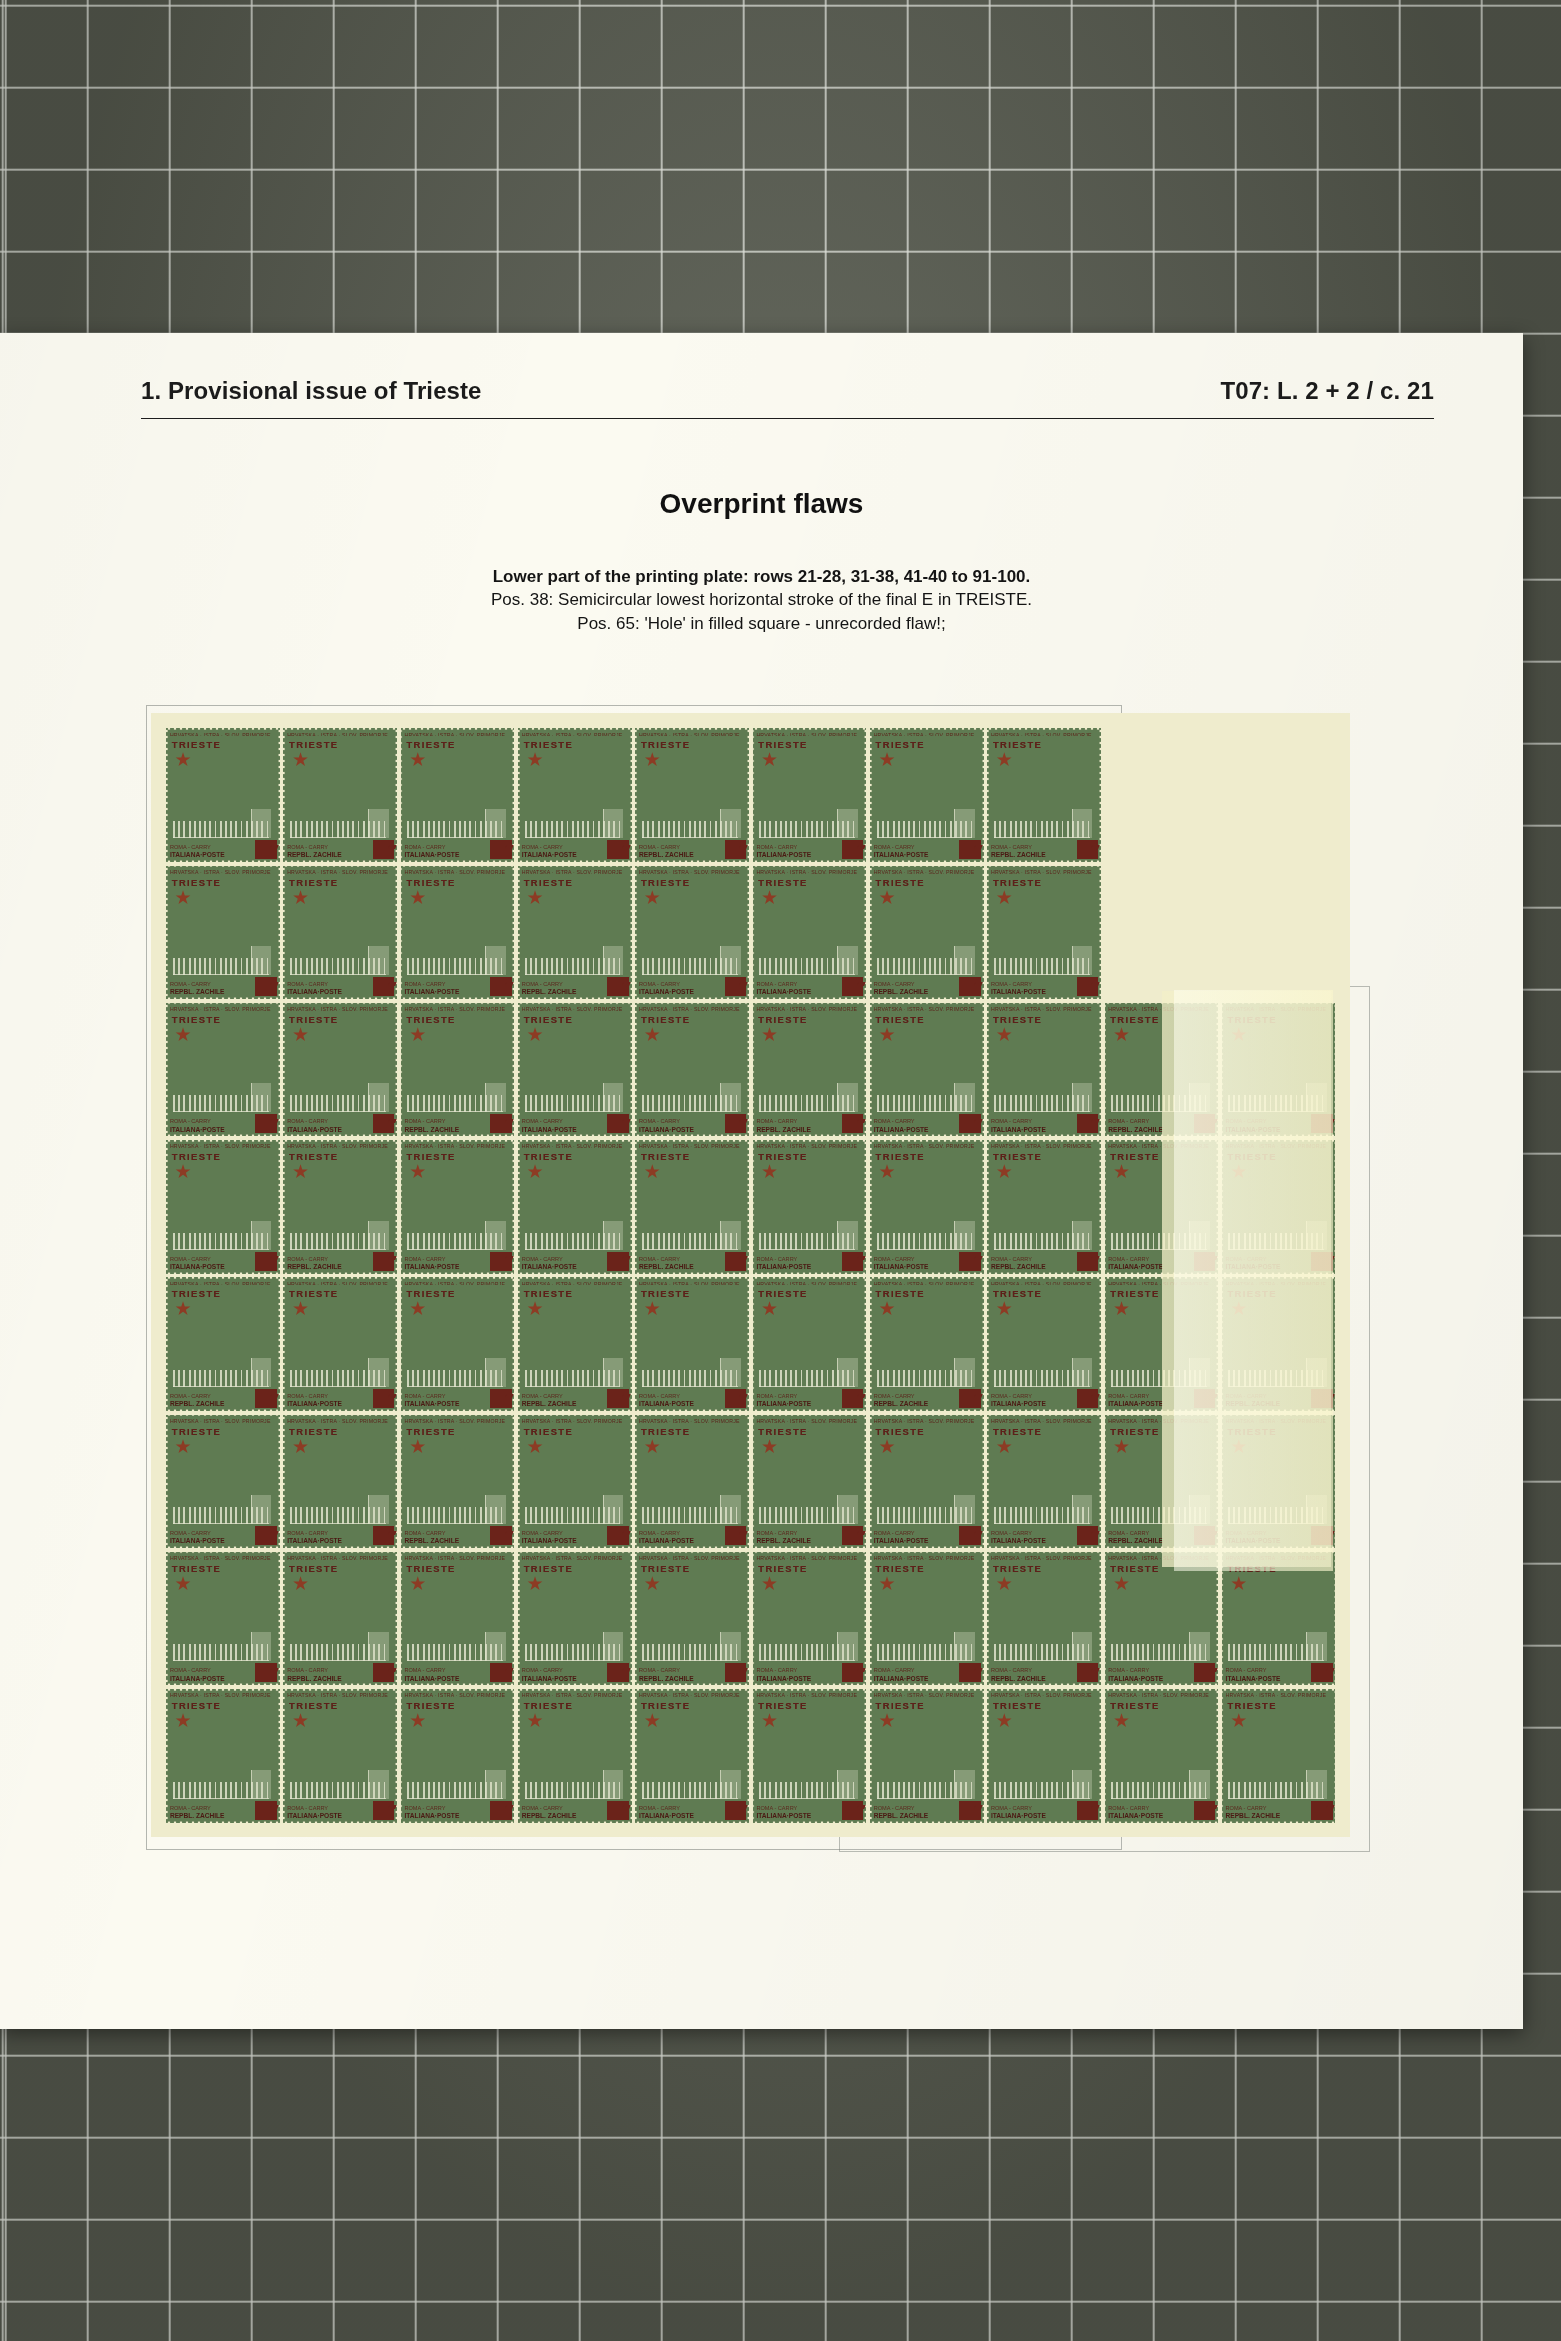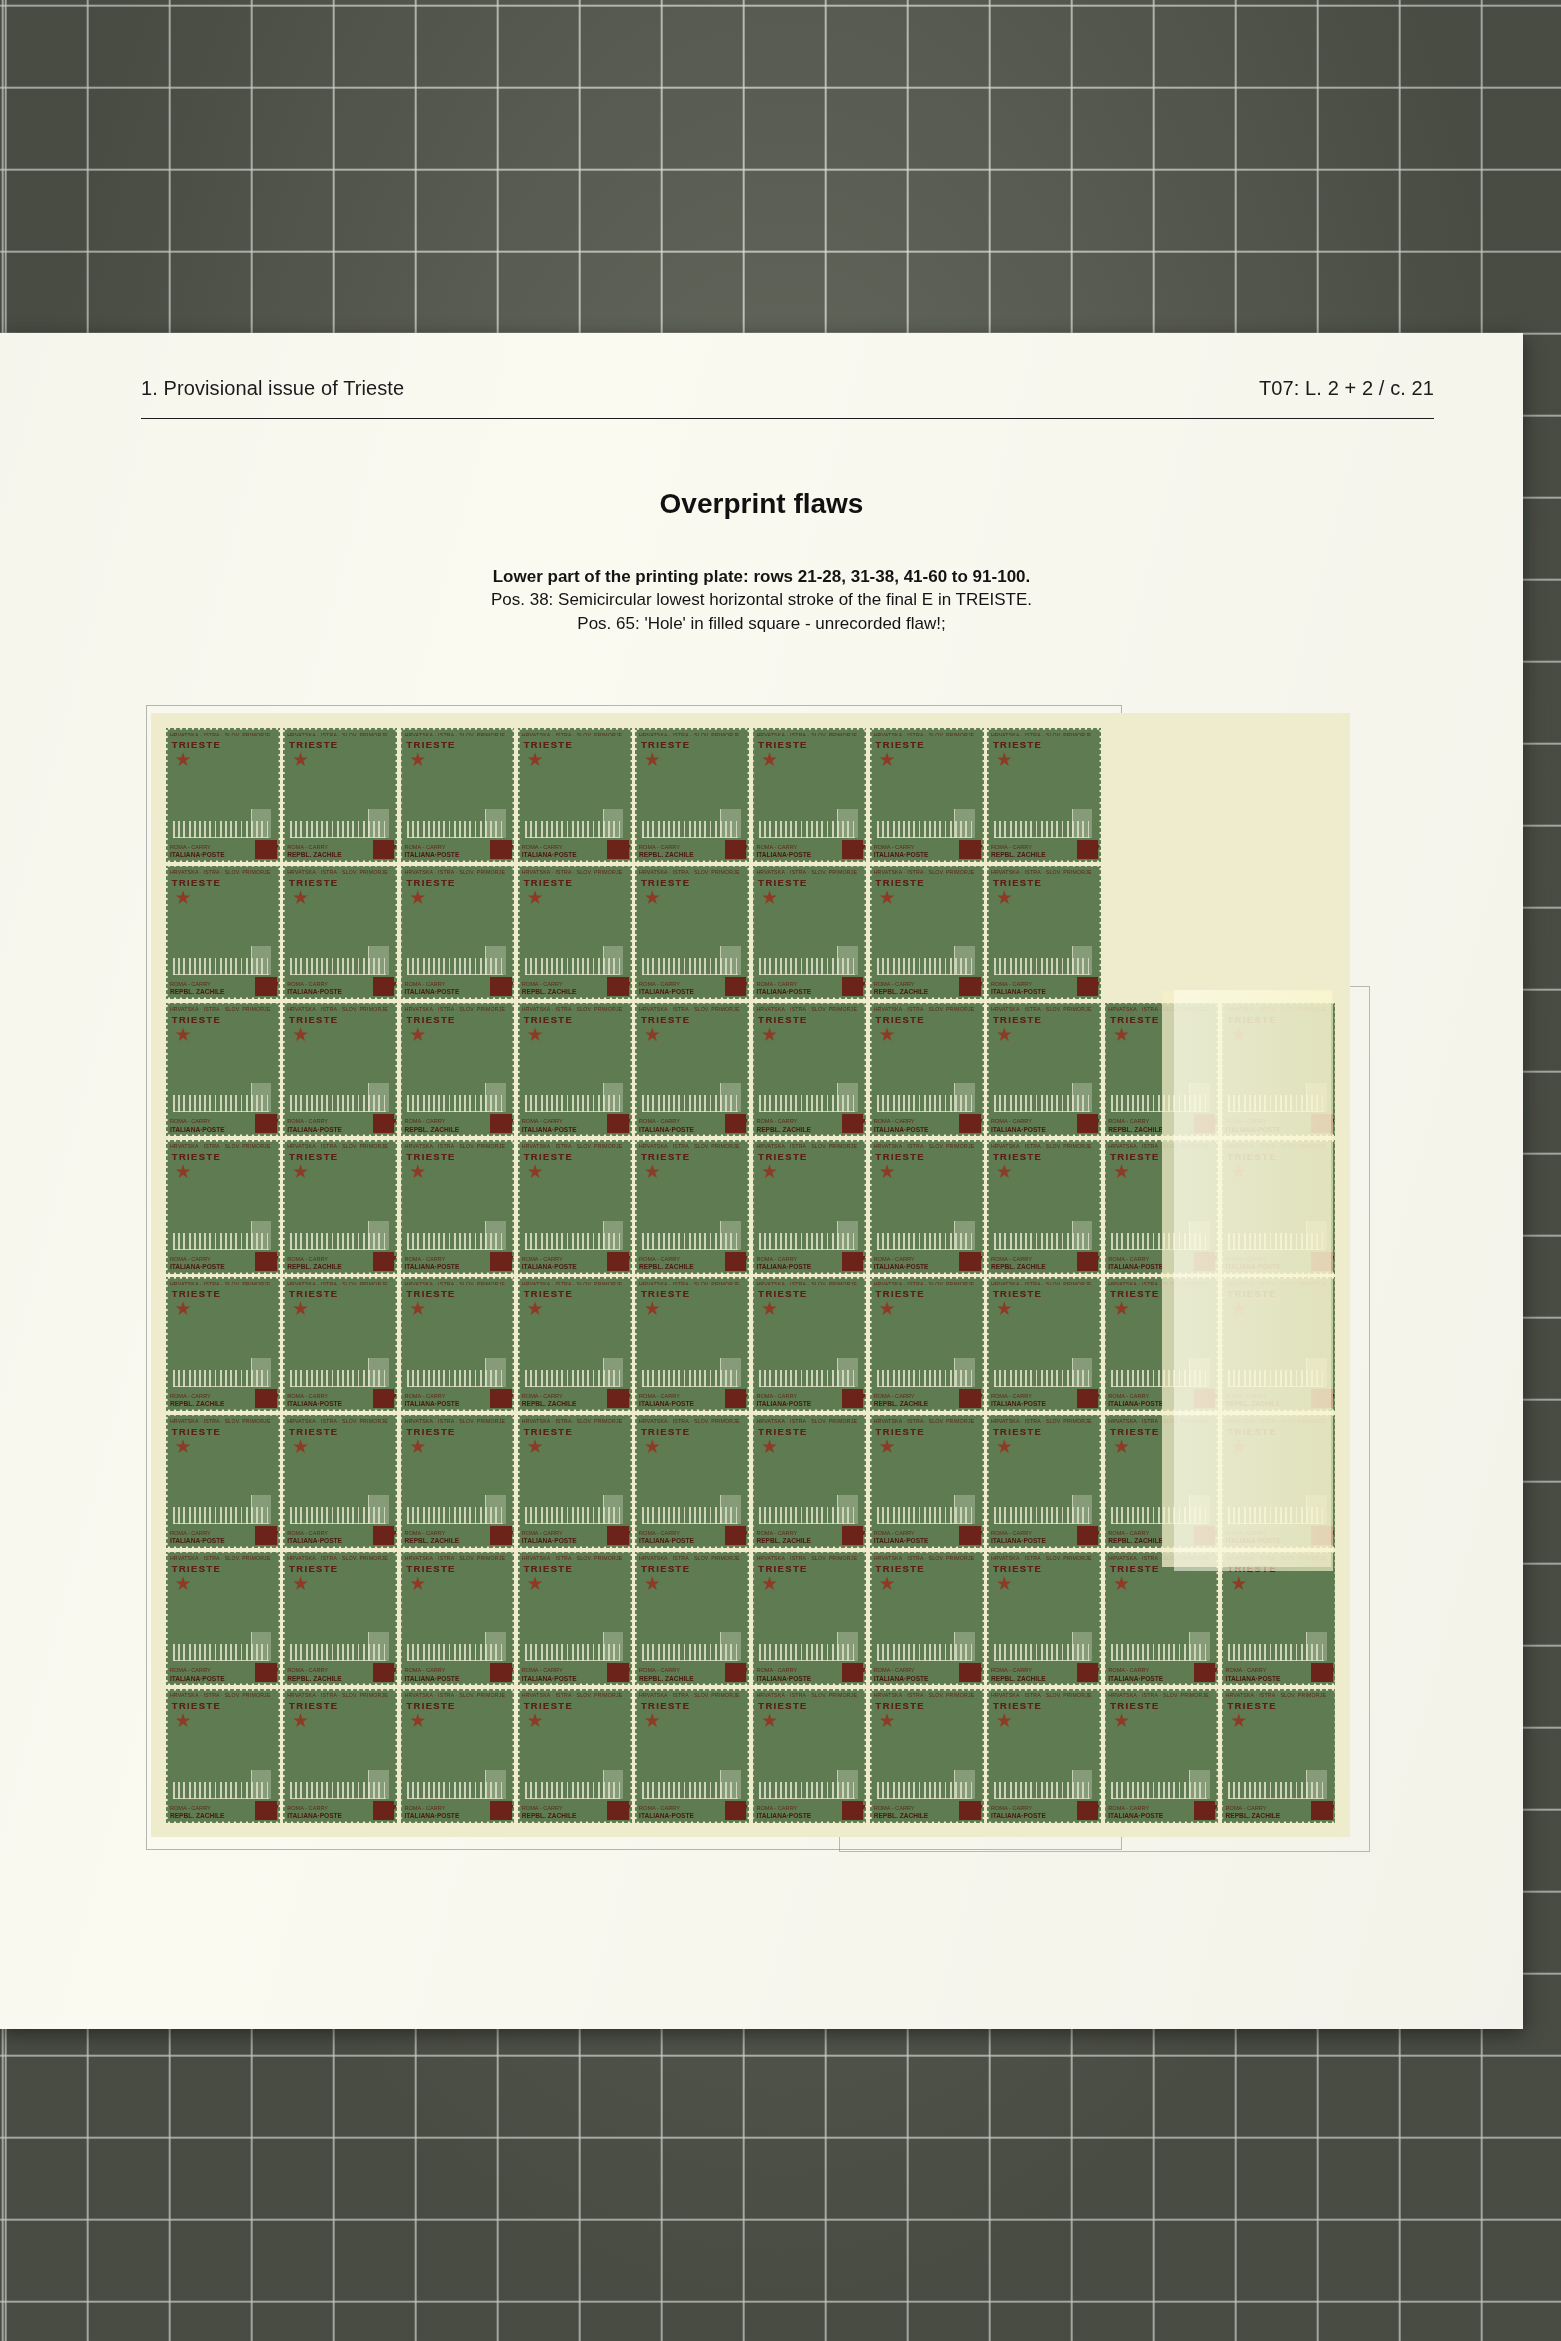--- a/index.html
+++ b/index.html
@@ -53,22 +53,22 @@
 
   
   .page-header {
     position: absolute;
     left: 141px;
     top: 44px;
     width: 1293px;
     display: flex;
     justify-content: space-between;
     align-items: baseline;
-    font-weight: normal;
-    font-size: 20px;
+    font-weight: bold;
+    font-size: 24px;
     color: #1b1b1b;
     letter-spacing: 0.1px;
   }
   .header-rule {
     position: absolute;
     left: 141px;
     top: 85px;
     width: 1293px;
     height: 1.4px;
     background: #1d1d1d;
@@ -265,21 +265,21 @@
 
   <div class="page-header">
     <span>1. Provisional issue of Trieste</span>
     <span>T07:  L. 2 + 2 / c. 21</span>
   </div>
   <div class="header-rule"></div>
 
   <div class="section-title">Overprint flaws</div>
 
   <div class="notes">
-    <span class="ln"><b>Lower part of the printing plate: rows 21-28, 31-38, 41-60 to 91-100.</b></span>
+    <span class="ln"><b>Lower part of the printing plate: rows 21-28, 31-38, 41-40 to 91-100.</b></span>
     <span class="ln">Pos. 38: Semicircular lowest horizontal stroke of the final E in TREISTE.</span>
     <span class="ln">Pos. 65: 'Hole' in filled square  -  unrecorded flaw!;</span>
   </div>
 
   <div class="sheet-mount">
     <div class="mount-outline"></div>
     <div class="mount-outline-2"></div>
     <div class="stamp-block" id="stamp-block">
         <div class="stamp">
           <span class="perf-t"></span>

